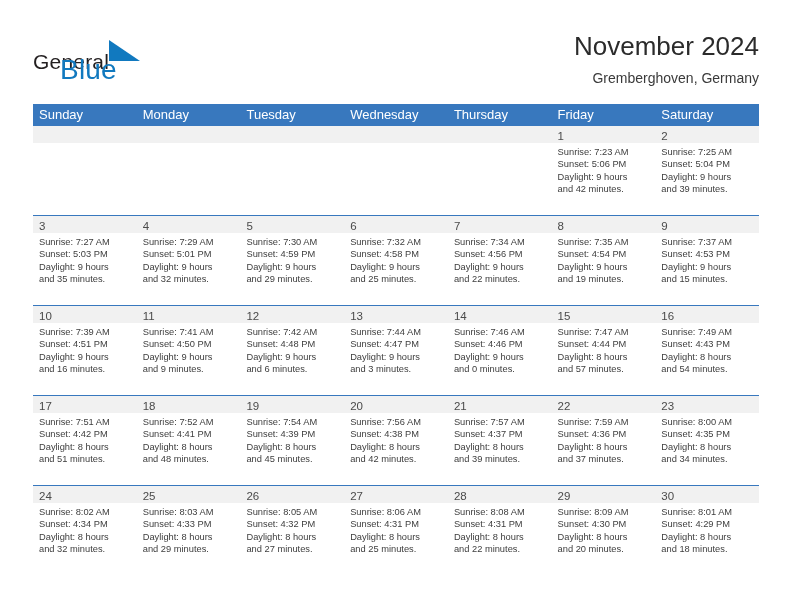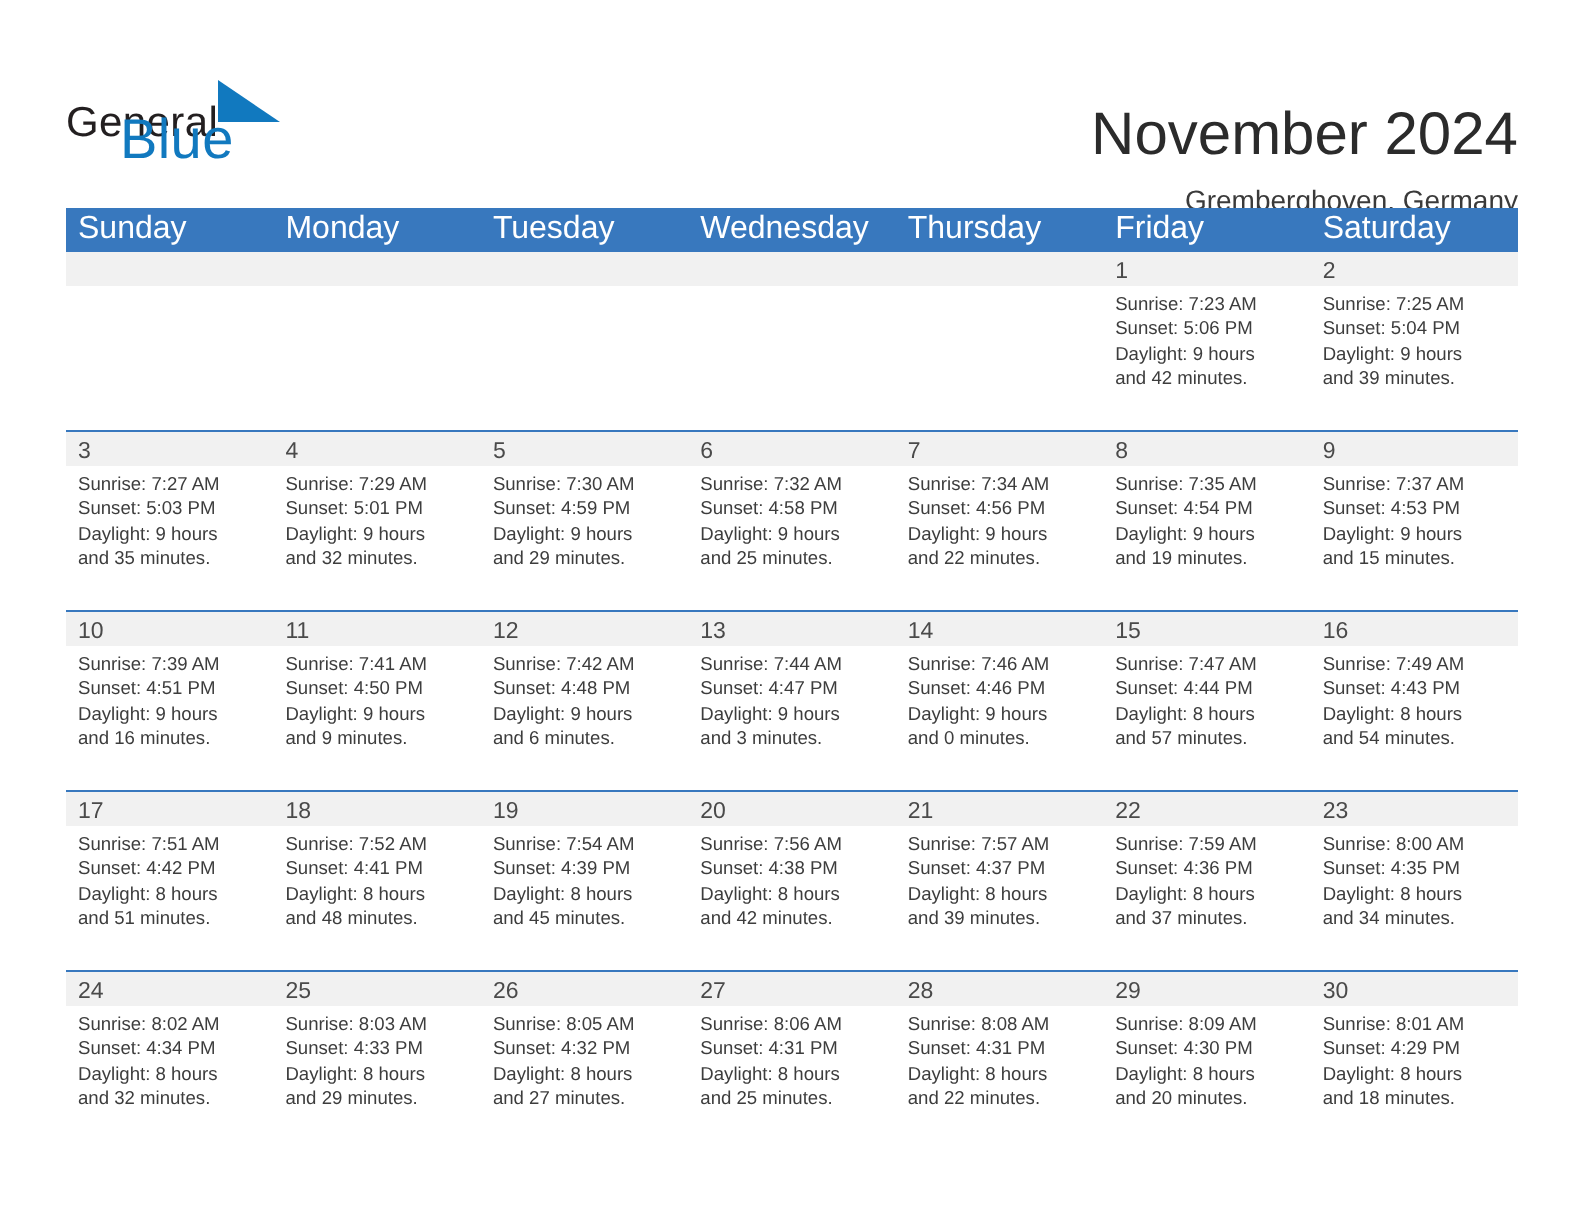--- a/index.html
+++ b/index.html
@@ -63,26 +63,25 @@
   }
   .logo-flag svg { display: block; }
 
   .title-block {
     position: absolute;
     right: 0;
     top: 0;
     text-align: right;
   }
   .cal-title {
-    font-size: 30px;
+    font-size: 26px;
     font-weight: normal;
     color: #2b2b2b;
     line-height: 32px;
     white-space: nowrap;
-    margin-top: 22px;
   }
   .cal-location {
     font-size: 14px;
     color: #3a3a3a;
     line-height: 20px;
     margin-top: 6px;
     white-space: nowrap;
   }
 
   
@@ -93,21 +92,21 @@
     width: 726px;
   }
   .dow-row {
     display: flex;
     background: #3878be;
     height: 21px;
   }
   .dow-cell {
     flex: 1 1 0;
     color: #ffffff;
-    font-size: 16px;
+    font-size: 13px;
     line-height: 21px;
     padding-left: 6px;
     box-sizing: border-box;
     white-space: nowrap;
   }
   .week-row {
     display: flex;
     border-top: 1.6px solid #3878be;
     height: 89px;
   }

